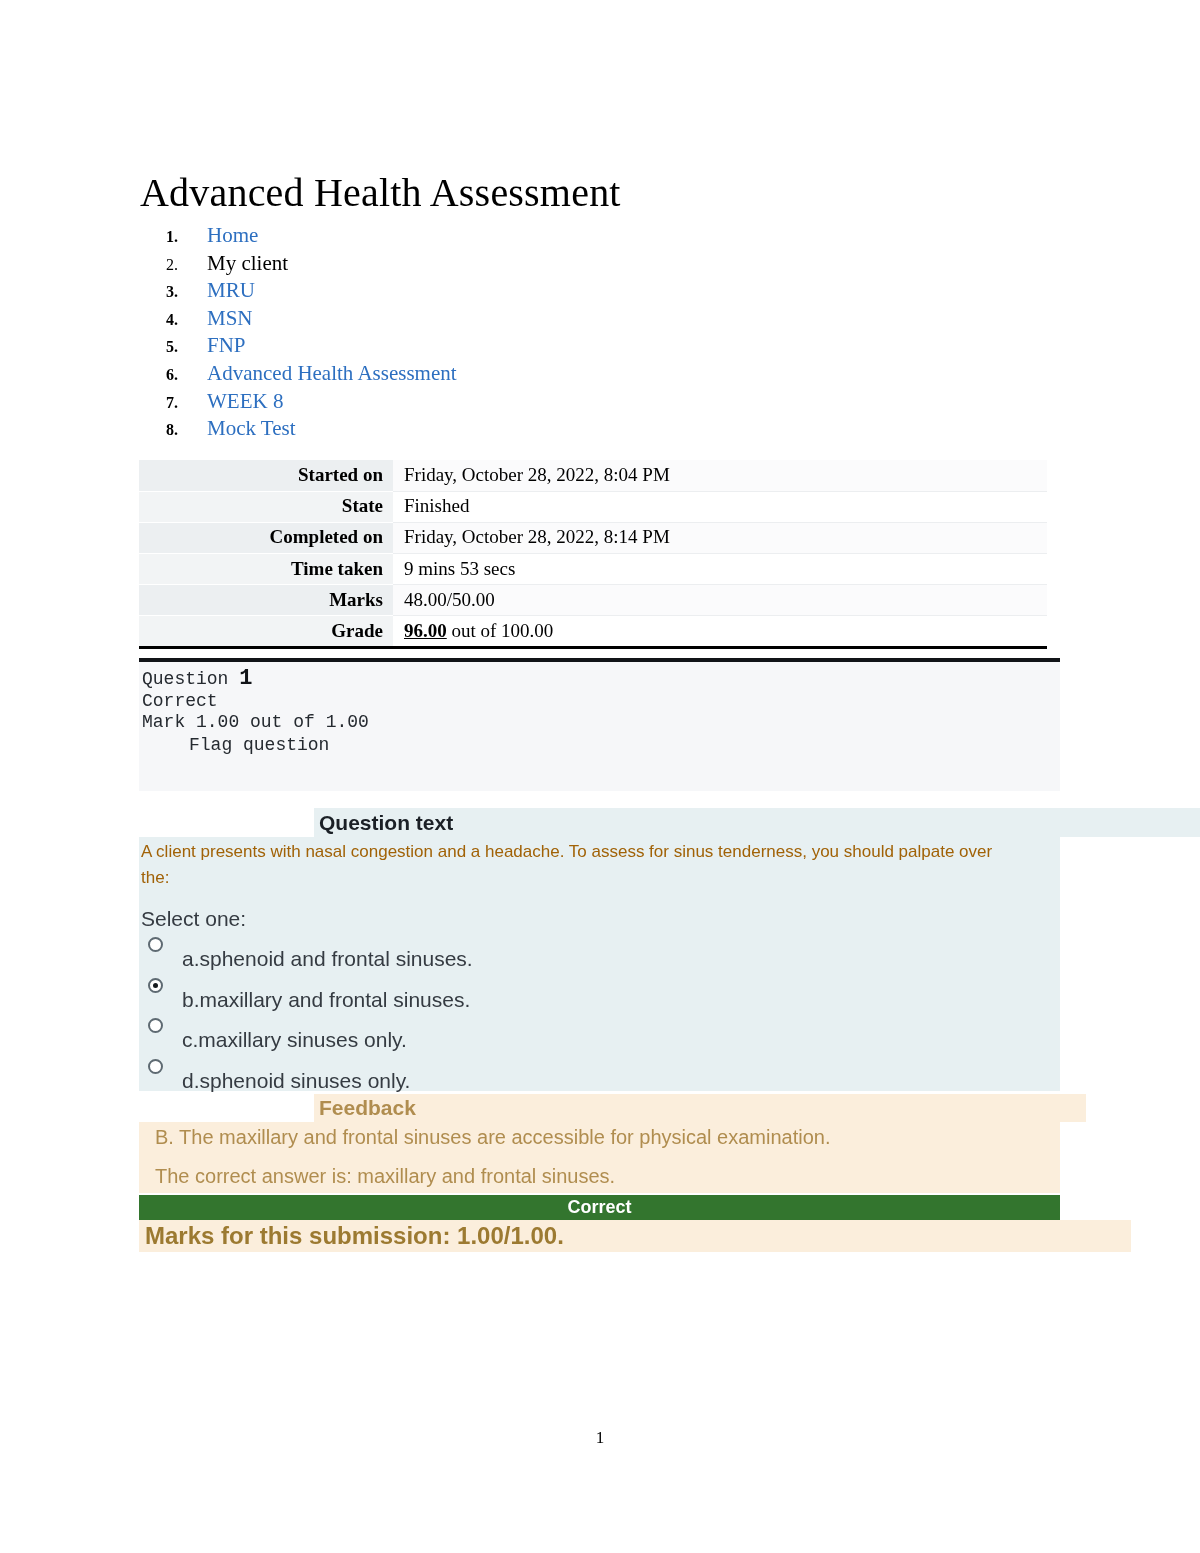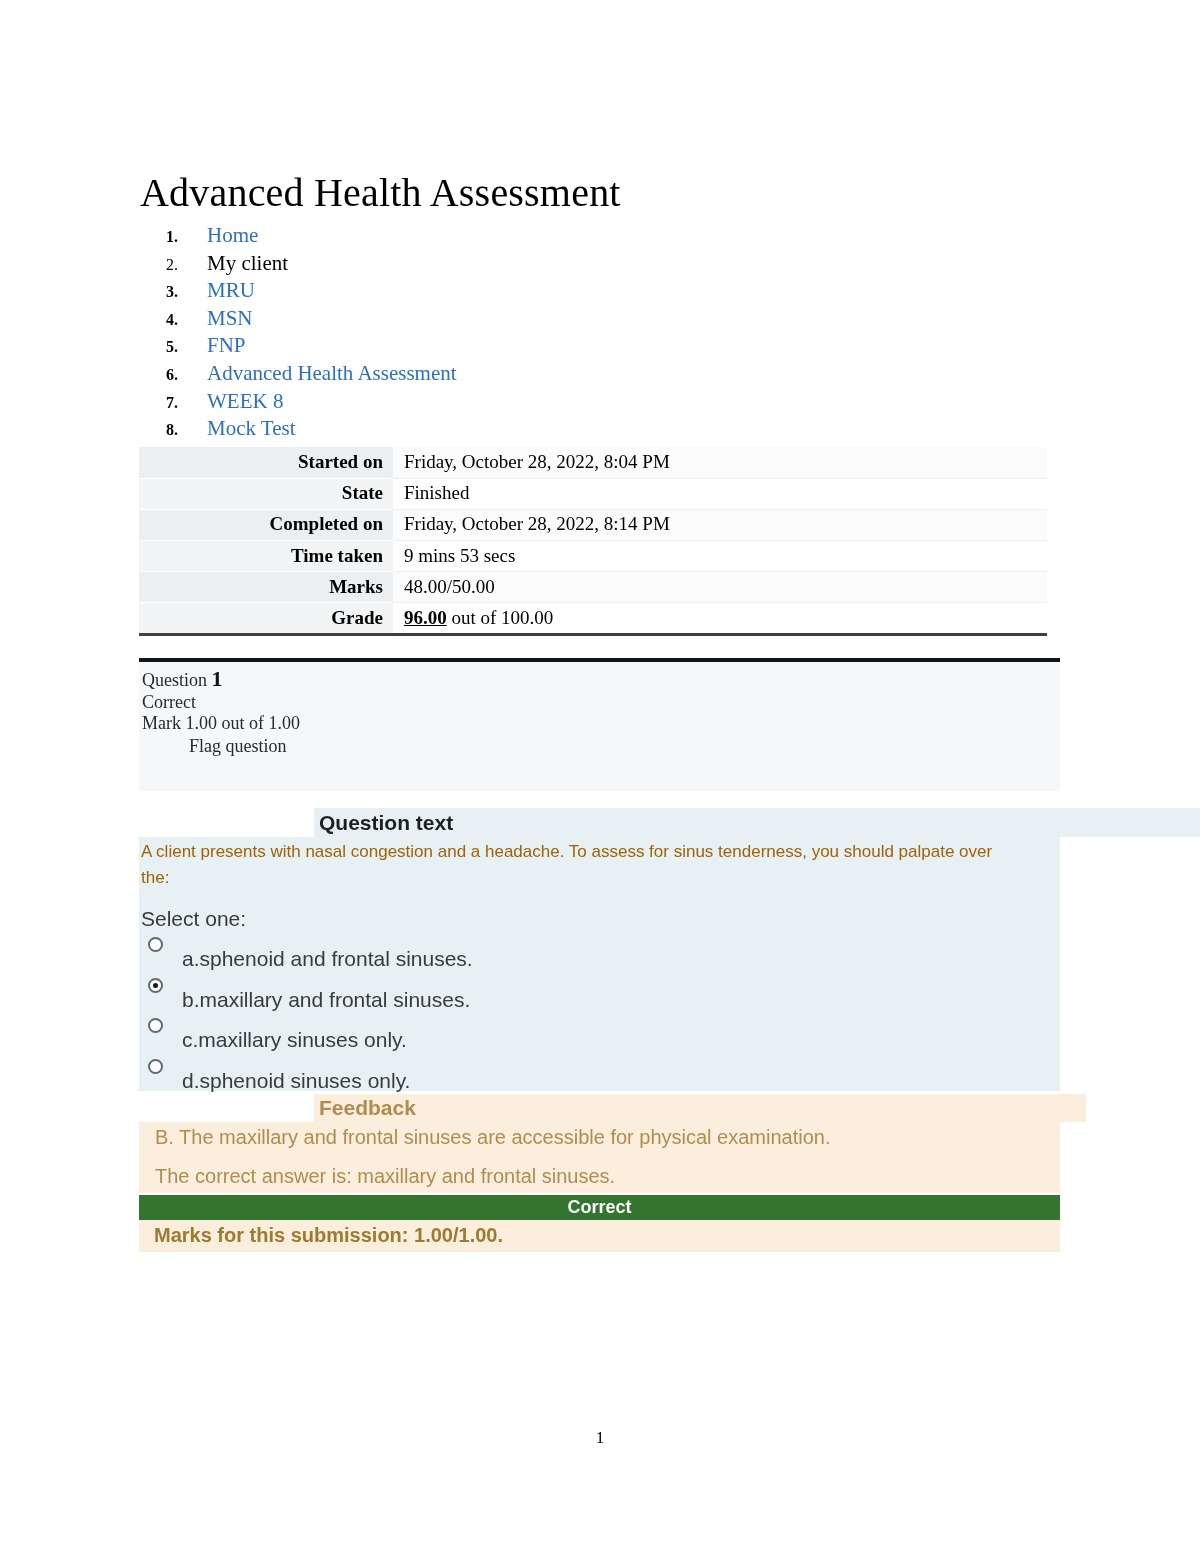--- a/index.html
+++ b/index.html
@@ -69,24 +69,24 @@
     color: #000000;
   }
   .crumb-label.link {
     color: #2d6fc0;
   }
 
   
   .summary {
     position: absolute;
     left: 139px;
-    top: 447px;
+    top: 460px;
     width: 908px;
     border-collapse: collapse;
-    border-bottom: 3px solid #404040;
+    border-bottom: 3px solid #000000;
   }
   .summary tr { height: 31.2px; }
   .summary td {
     font-family: "Liberation Serif", serif;
     font-size: 19px;
     color: #000000;
     padding: 2px 8px 3px 8px;
     vertical-align: middle;
   }
   .summary td.lab {
@@ -111,21 +111,21 @@
   
   .qinfo {
     position: absolute;
     left: 139px;
     top: 658px;
     width: 921px;
     height: 133px;
     background: #f6f7f9;
     border-top: 4px solid #111418;
     box-sizing: border-box;
-    font-family: Liberation Serif, serif;
+    font-family: Liberation Mono, monospace;
   }
   .qinfo-line {
     font-size: 18px;
     color: #252a30;
     line-height: 21.5px;
     padding-left: 3px;
   }
   .qinfo-line.first { padding-top: 6px; }
   .qnum {
     font-size: 22px;
@@ -254,29 +254,29 @@
     font-size: 18px;
     font-weight: bold;
     color: #ffffff;
     text-align: center;
     line-height: 25px;
   }
   .marks-row {
     position: absolute;
     left: 139px;
     top: 1220px;
-    width: 921px;
+    width: 992px;
     height: 32px;
     background: #fbeedc;
     font-family: "Liberation Sans", sans-serif;
-    font-size: 20px;
+    font-size: 24px;
     font-weight: bold;
     color: #9c7a31;
     line-height: 31px;
-    padding-left: 15px;
+    padding-left: 6px;
     box-sizing: border-box;
   }
 
   
   .page-number {
     position: absolute;
     left: 0;
     top: 1428px;
     width: 1200px;
     text-align: center;

